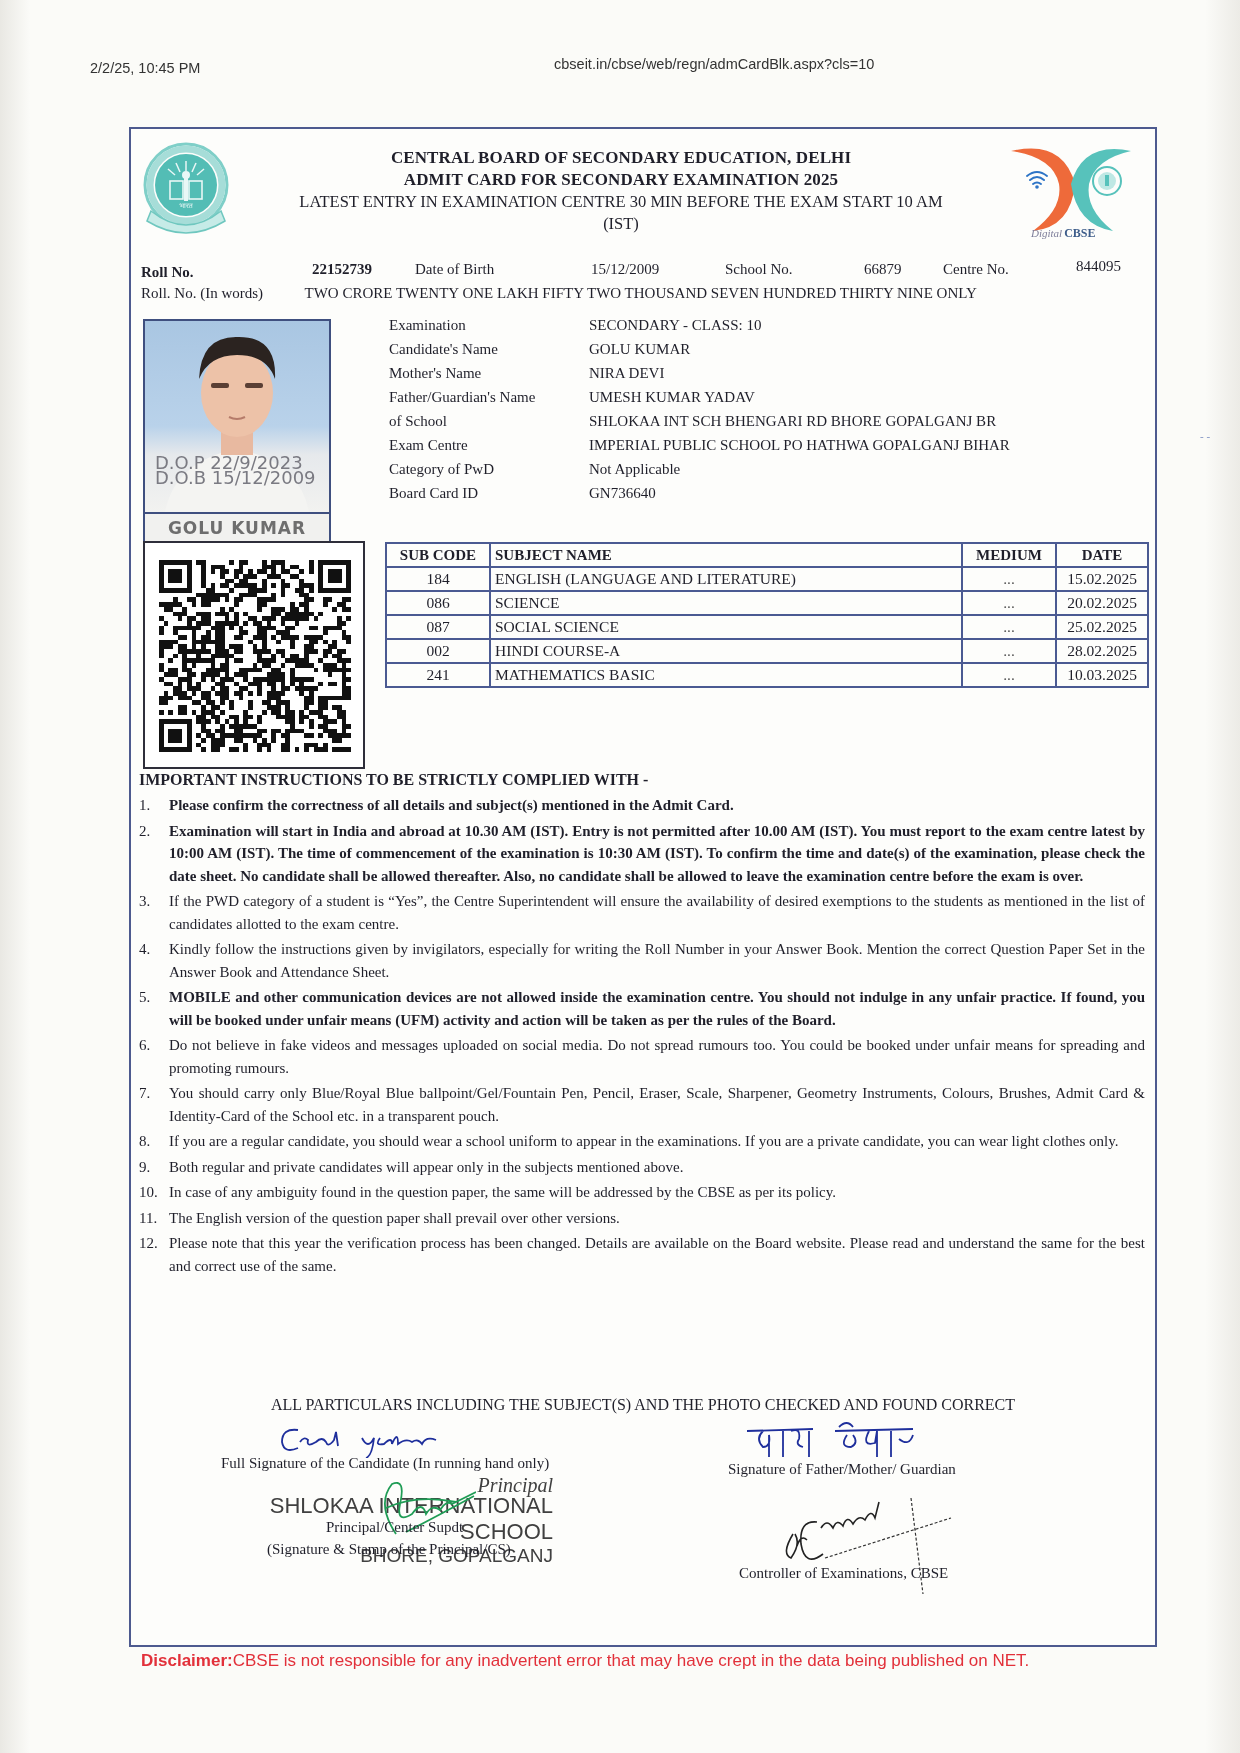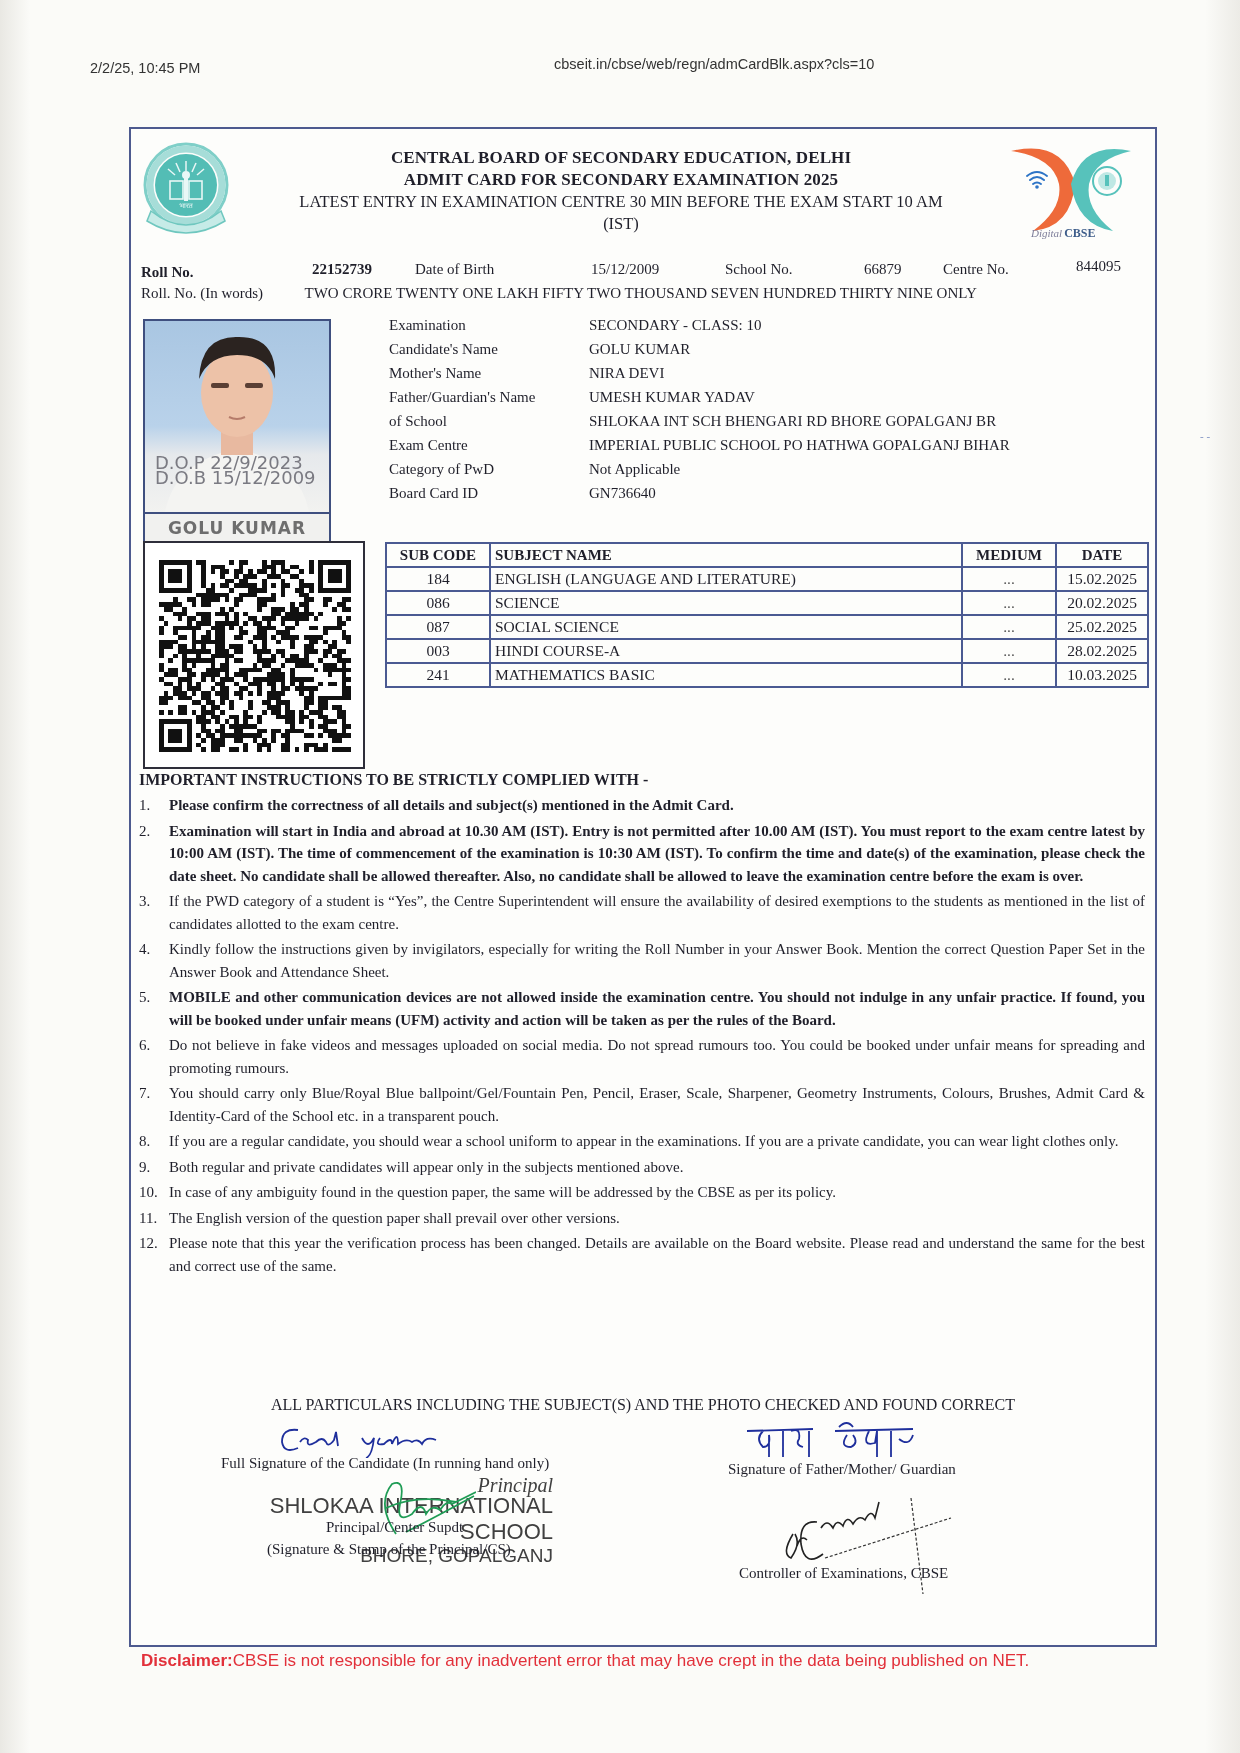--- a/index.html
+++ b/index.html
@@ -1041,21 +1041,21 @@
           <td class="medium">...</td>
           <td class="date">20.02.2025</td>
         </tr>
         <tr>
           <td class="code">087</td>
           <td class="name">SOCIAL SCIENCE</td>
           <td class="medium">...</td>
           <td class="date">25.02.2025</td>
         </tr>
         <tr>
-          <td class="code">003</td>
+          <td class="code">002</td>
           <td class="name">HINDI COURSE-A</td>
           <td class="medium">...</td>
           <td class="date">28.02.2025</td>
         </tr>
         <tr>
           <td class="code">241</td>
           <td class="name">MATHEMATICS BASIC</td>
           <td class="medium">...</td>
           <td class="date">10.03.2025</td>
         </tr>

